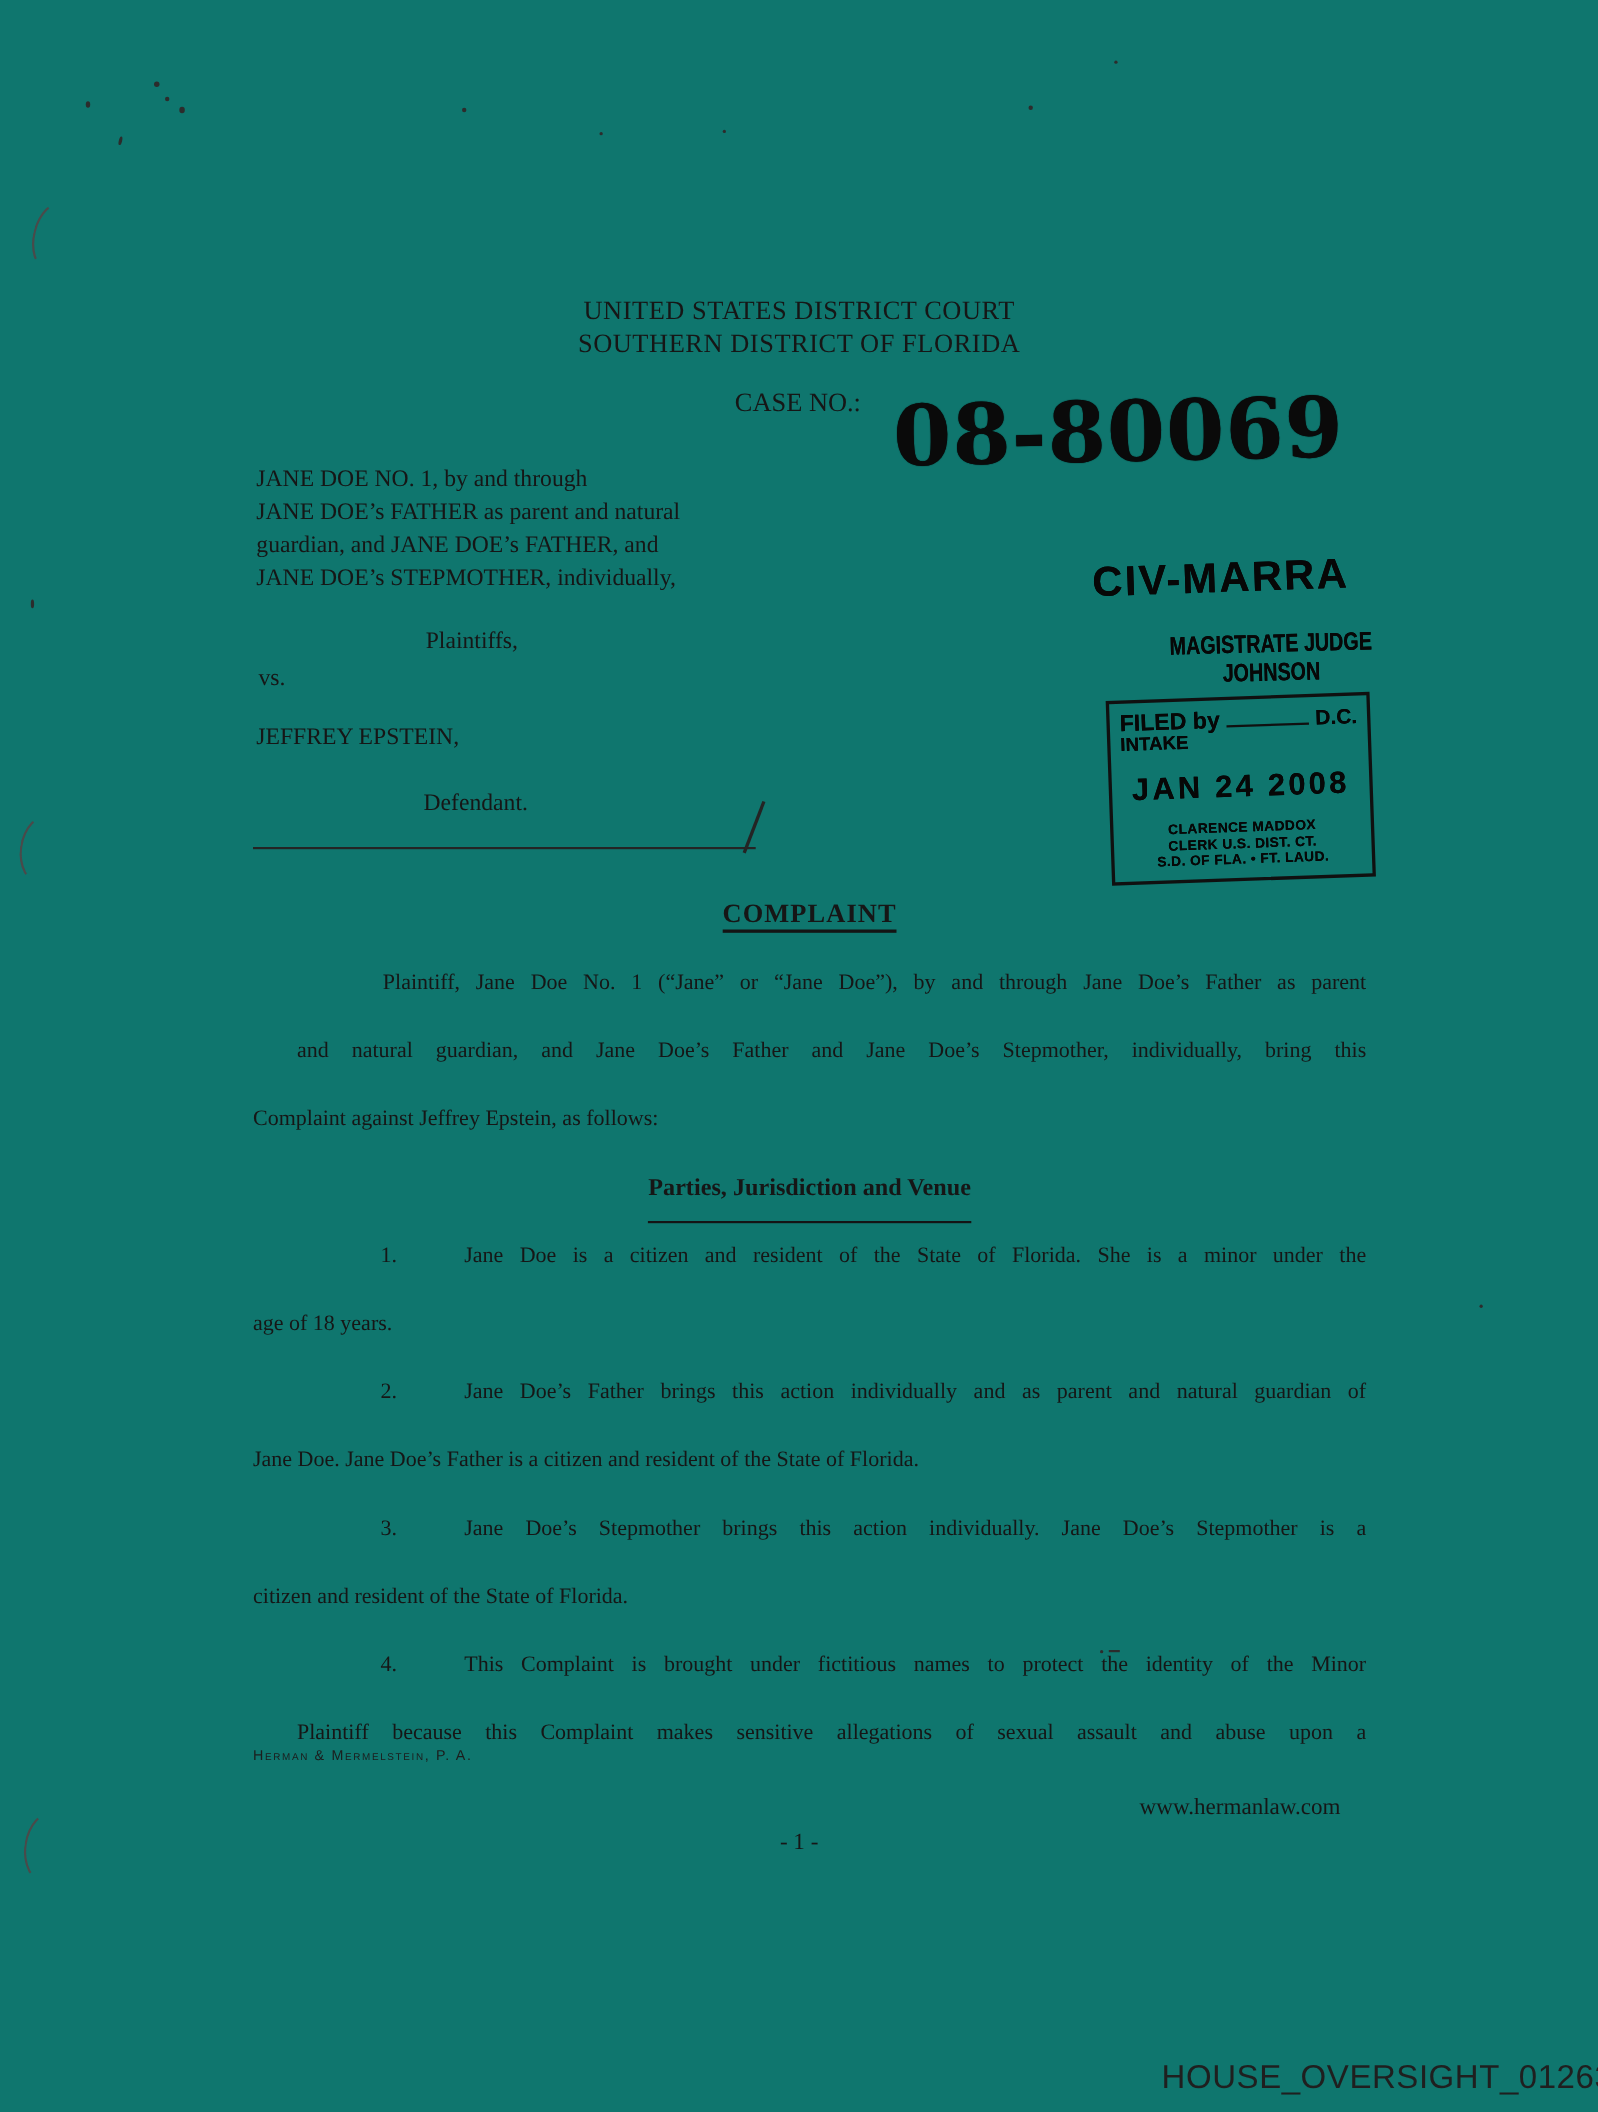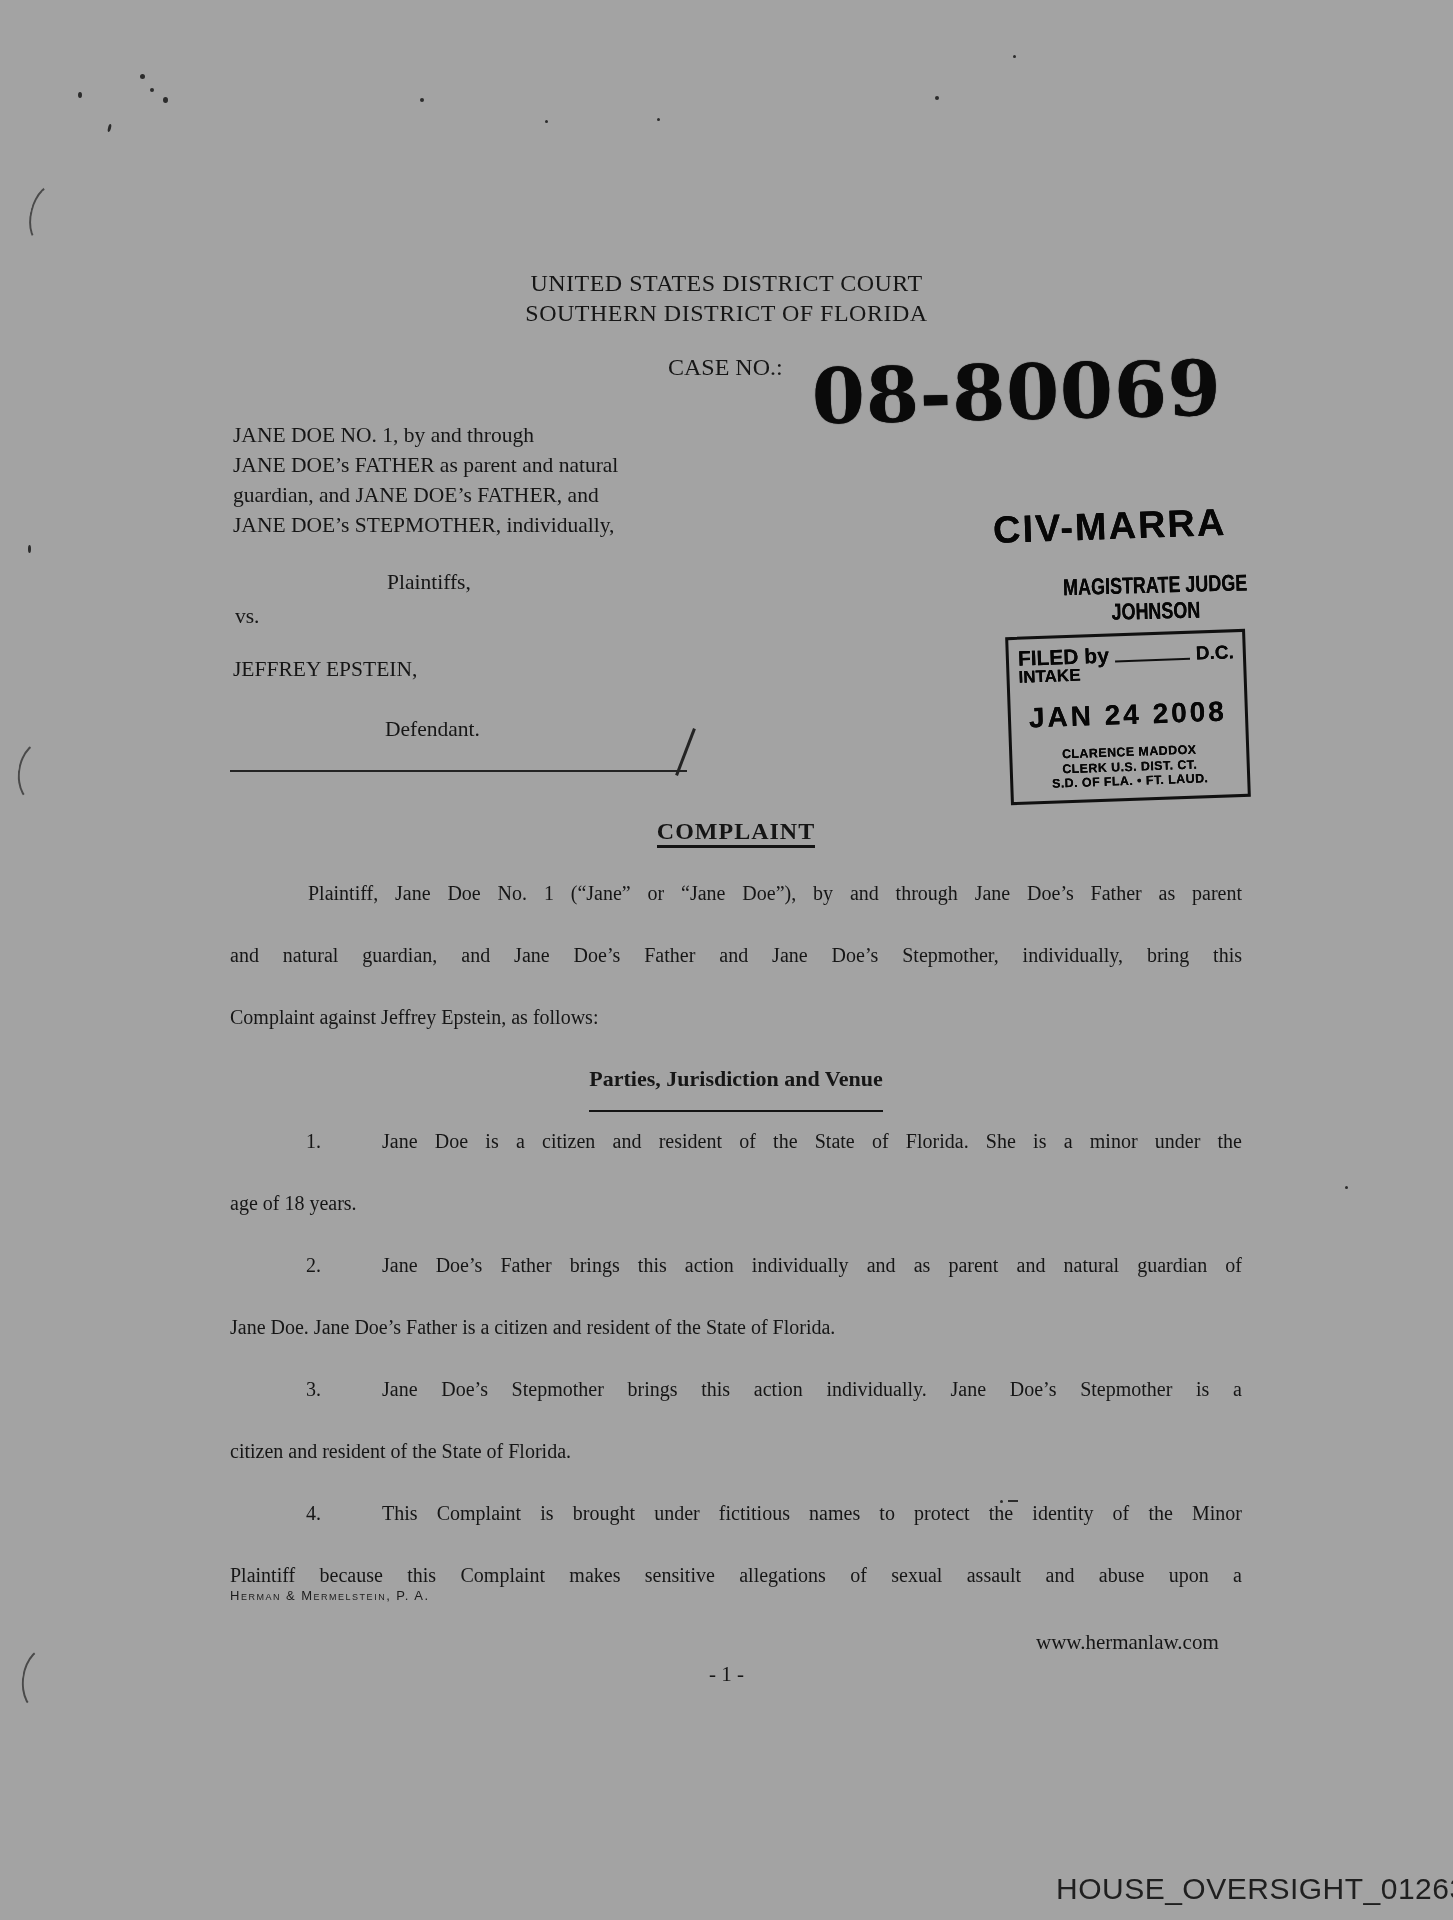--- a/index.html
+++ b/index.html
@@ -1,17 +1,17 @@
 <!DOCTYPE html>
 <html><head>
 <meta charset="utf-8">
 <style>
   html,body{margin:0;padding:0;background:#e8e8e8;}
   .page{
-    position:relative;width:1453px;height:1920px;background:#a3a3a3;
+    position:relative;width:1453px;height:1920px;background:#0f766e;
     font-family:"Liberation Serif",serif;color:#161616;overflow:hidden;
     margin:0 auto;
   }
   .abs{position:absolute;}
   
   .speck{position:absolute;background:#2c2c2c;border-radius:50%;}
   .arc{position:absolute;border:2.5px solid transparent;border-left:2.5px solid #4a4a4a;border-radius:50%;}
   
   .court-header{left:0;right:0;top:268px;text-align:center;font-size:24px;line-height:30px;letter-spacing:.5px;}
   .case-label{left:668px;top:354px;font-size:24px;}
@@ -43,21 +43,21 @@
   .filed-row{display:flex;align-items:baseline;}
   .filed-by{font-size:21px;}
   .filed-line{flex:1;border-bottom:2.5px solid #101010;margin:0 6px 4px 6px;height:14px;}
   .filed-dc{font-size:19px;}
   .filed-intake{font-size:17px;margin-top:-3px;}
   .filed-date{text-align:center;font-size:28px;letter-spacing:3px;margin-top:15px;}
   .filed-clerk{text-align:center;font-size:12.5px;line-height:14.5px;margin-top:14px;letter-spacing:.4px;}
   
   .body-col{left:230px;top:800px;width:1012px;font-size:20px;}
   .bline{height:62px;line-height:62px;white-space:nowrap;font-family:Liberation Serif, serif;}
-  .bline.just{white-space:normal;text-align:justify;text-align-last:justify;}
+  .bline.just{white-space:normal;text-align:justify;text-align-last:justify;margin-left:40px;}
   .bline.center{text-align:center;white-space:nowrap;}
   .indent1{text-indent:78px;}
   .pnum{display:inline-block;width:76px;margin-left:76px;}
   .ul-title{font-weight:bold;font-size:24px;letter-spacing:1px;border-bottom:3px solid #141414;padding-bottom:1px;}
   .ul-head{font-weight:bold;font-size:22px;border-bottom:2.5px solid #141414;padding-bottom:19px;}
   
   .firm{left:230px;top:1588px;font-family:"Liberation Sans",sans-serif;font-variant:small-caps;
         font-size:13px;letter-spacing:1.5px;color:#1c1c1c;}
   .page-num{left:0;right:0;top:1662px;text-align:center;font-size:21px;}
   .website{left:1012px;top:1630px;font-size:21px;margin-left:24px;}

